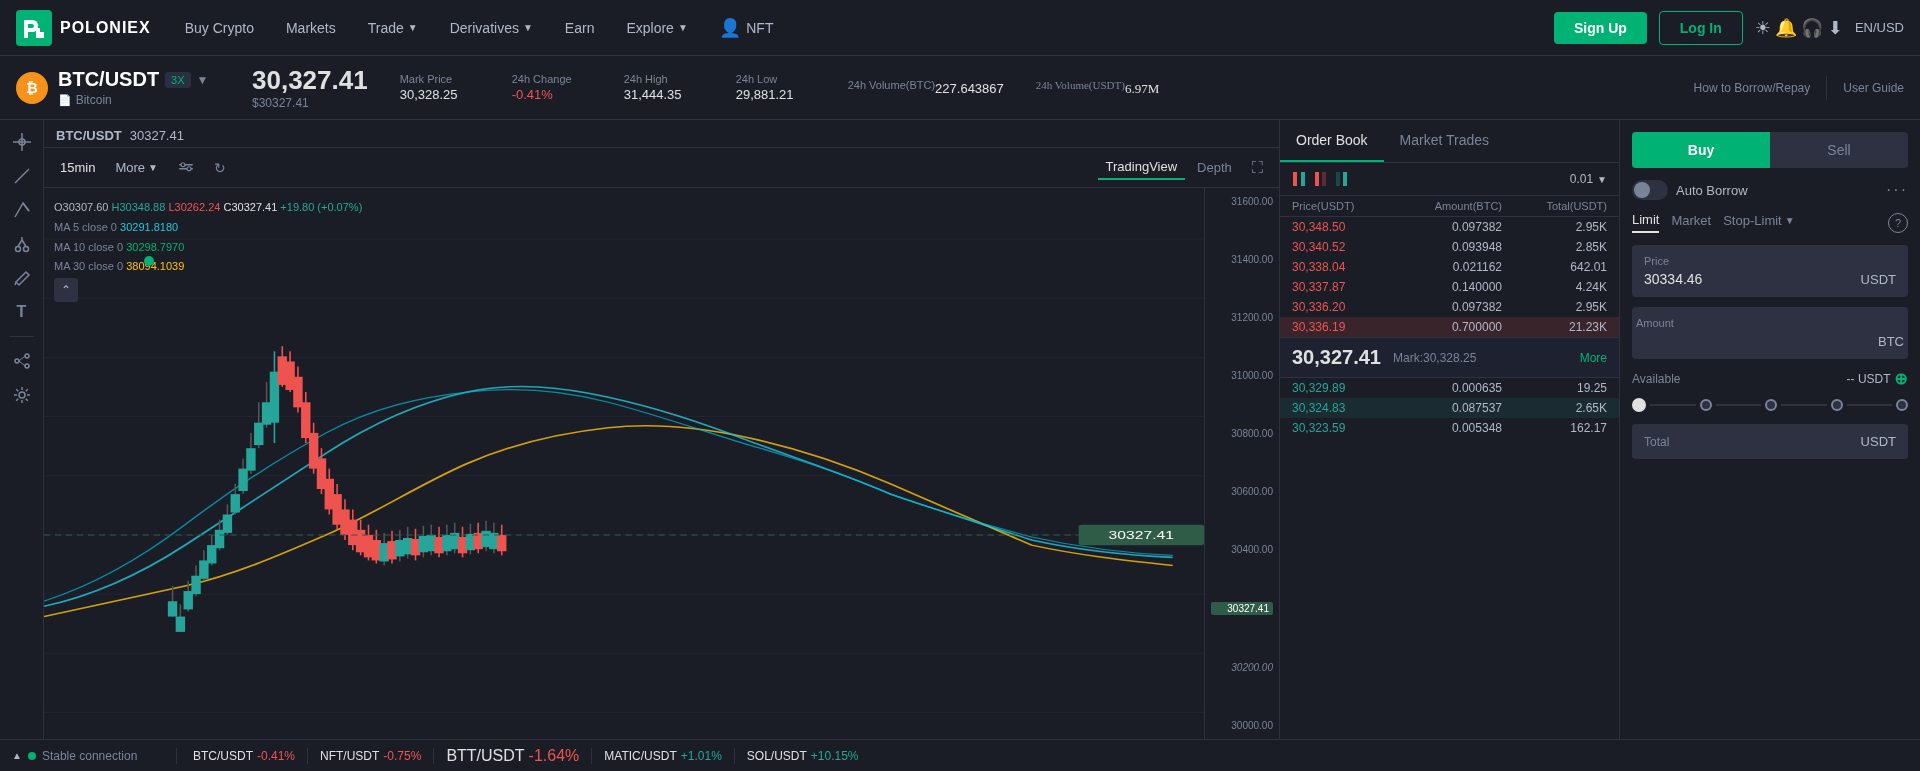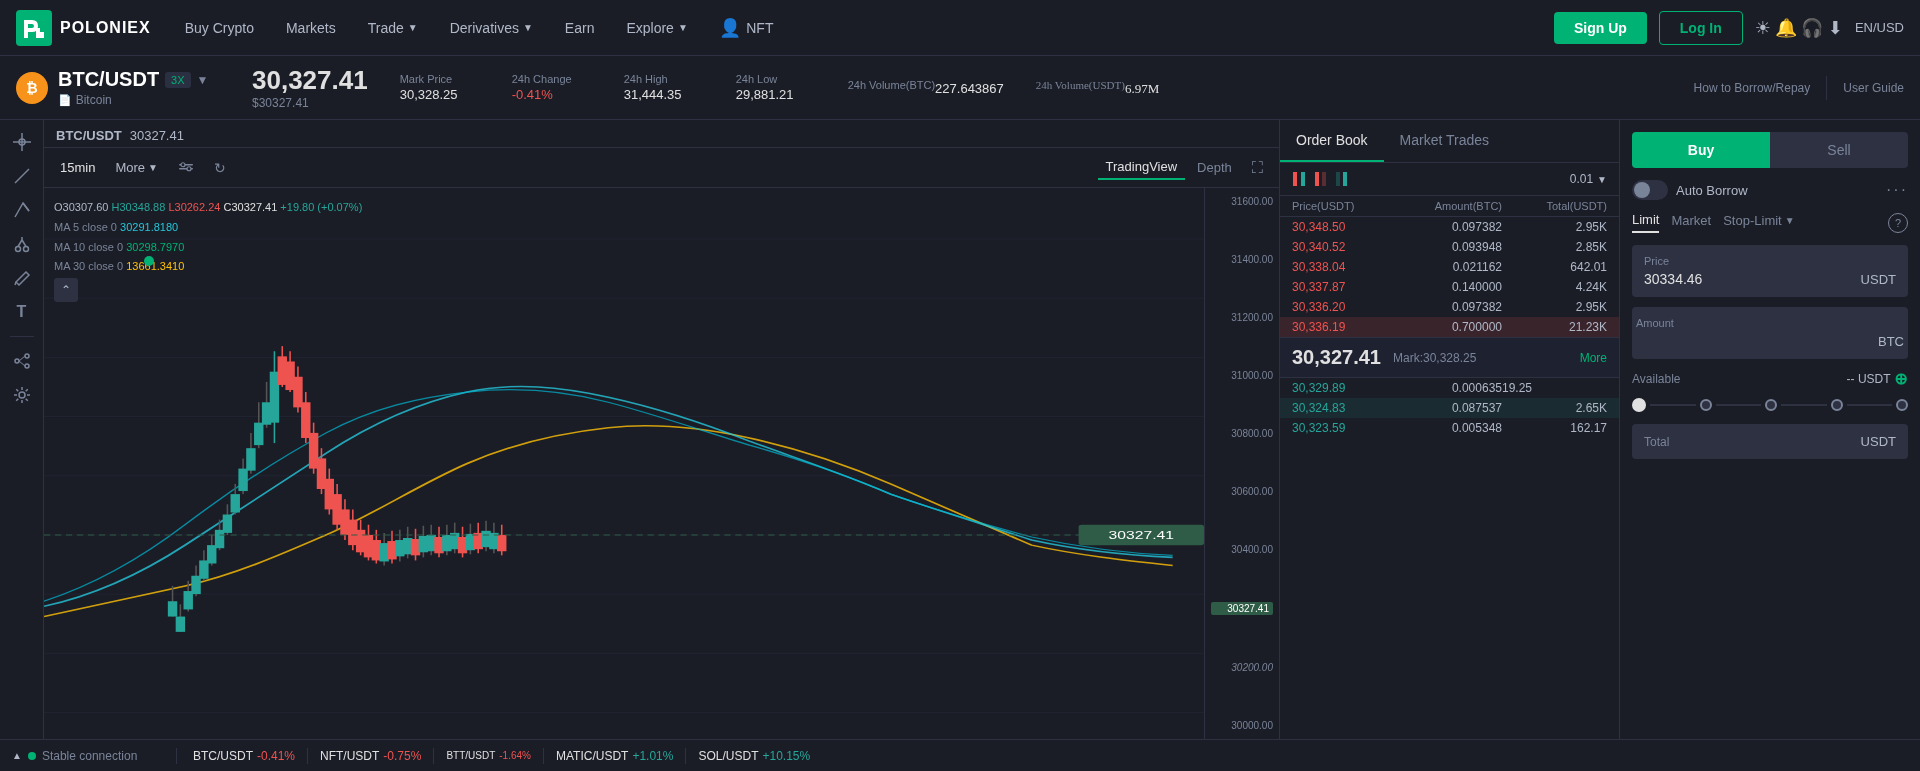--- a/index.html
+++ b/index.html
@@ -196,21 +196,21 @@
         <div>
           <span style="color:#7a8499;">MA 5 close 0  </span>
           <span style="color:#26c6da;">30291.8180</span>
         </div>
         <div>
           <span style="color:#7a8499;">MA 10 close 0  </span>
           <span style="color:#00b274;">30298.7970</span>
         </div>
         <div>
           <span style="color:#7a8499;">MA 30 close 0  </span>
-          <span style="color:#ffc107;">13661.3410</span>
+          <span style="color:#ffc107;">38094.1039</span>
         </div>
       </div>
 
       <div style="position:absolute;top:10px;left:10px;z-index:5;margin-top:80px;">
         <div style="width:24px;height:24px;background:#2d3142;border-radius:3px;display:flex;align-items:center;justify-content:center;cursor:pointer;color:#b0b8c8;font-size:12px;">⌃</div>
       </div>
 
       <div style="position:absolute;top:68px;left:100px;width:10px;height:10px;border-radius:50%;background:#00b274;z-index:10;"></div>
 
       <svg style="position:absolute;inset:0;width:calc(100% - 75px);height:100%;" viewBox="0 0 740 540" preserveAspectRatio="none">
@@ -419,21 +419,21 @@
     <div style="display:flex;align-items:center;gap:12px;padding:8px 12px;border-top:1px solid #2d3142;border-bottom:1px solid #2d3142;background:#1e2130;">
       <span style="font-size:20px;font-weight:700;color:#e0e0e0;">30,327.41</span>
       <span style="color:#7a8499;font-size:12px;">Mark:30,328.25</span>
       <span style="margin-left:auto;color:#00b274;font-size:12px;cursor:pointer;">More</span>
     </div>
 
     <div>
       <div style="display:grid;grid-template-columns:1fr 1fr 1fr;padding:3px 12px;font-size:12px;cursor:pointer;">
         <span style="color:#26a69a;">30,329.89</span>
           <span style="text-align:right;color:#b0b8c8;">0.000635</span>
-          <span style="text-align:left;color:#b0b8c8;">19.25</span>
+          <span style="text-align:right;color:#b0b8c8;">19.25</span>
       </div>
       <div style="display:grid;grid-template-columns:1fr 1fr 1fr;padding:3px 12px;font-size:12px;cursor:pointer;background:rgba(38,166,154,0.1);">
         <span style="color:#26a69a;">30,324.83</span>
           <span style="text-align:right;color:#b0b8c8;">0.087537</span>
           <span style="text-align:right;color:#b0b8c8;">2.65K</span>
       </div>
       <div style="display:grid;grid-template-columns:1fr 1fr 1fr;padding:3px 12px;font-size:12px;cursor:pointer;">
         <span style="color:#26a69a;">30,323.59</span>
           <span style="text-align:right;color:#b0b8c8;">0.005348</span>
           <span style="text-align:right;color:#b0b8c8;">162.17</span>
@@ -525,21 +525,21 @@
   <div style="display:flex;align-items:center;padding:0 12px;font-size:12px;gap:4px;cursor:pointer;">
     <span style="color:#e0e0e0;">BTC/USDT</span>
     <span style="color:#ef5350;">-0.41%</span>
   </div>
   <div style="width:1px;height:16px;background:#2d3142;"></div>
   <div style="display:flex;align-items:center;padding:0 12px;font-size:12px;gap:4px;cursor:pointer;">
     <span style="color:#e0e0e0;">NFT/USDT</span>
     <span style="color:#ef5350;">-0.75%</span>
   </div>
   <div style="width:1px;height:16px;background:#2d3142;"></div>
-  <div style="display:flex;align-items:center;padding:0 12px;font-size:10px;gap:4px;cursor:pointer;">
+  <div style="display:flex;align-items:center;padding:0 12px;font-size:16px;gap:4px;cursor:pointer;">
     <span style="color:#e0e0e0;">BTT/USDT</span>
     <span style="color:#ef5350;">-1.64%</span>
   </div>
   <div style="width:1px;height:16px;background:#2d3142;"></div>
   <div style="display:flex;align-items:center;padding:0 12px;font-size:12px;gap:4px;cursor:pointer;">
     <span style="color:#e0e0e0;">MATIC/USDT</span>
     <span style="color:#26a69a;">+1.01%</span>
   </div>
   <div style="width:1px;height:16px;background:#2d3142;"></div>
   <div style="display:flex;align-items:center;padding:0 12px;font-size:12px;gap:4px;cursor:pointer;">

